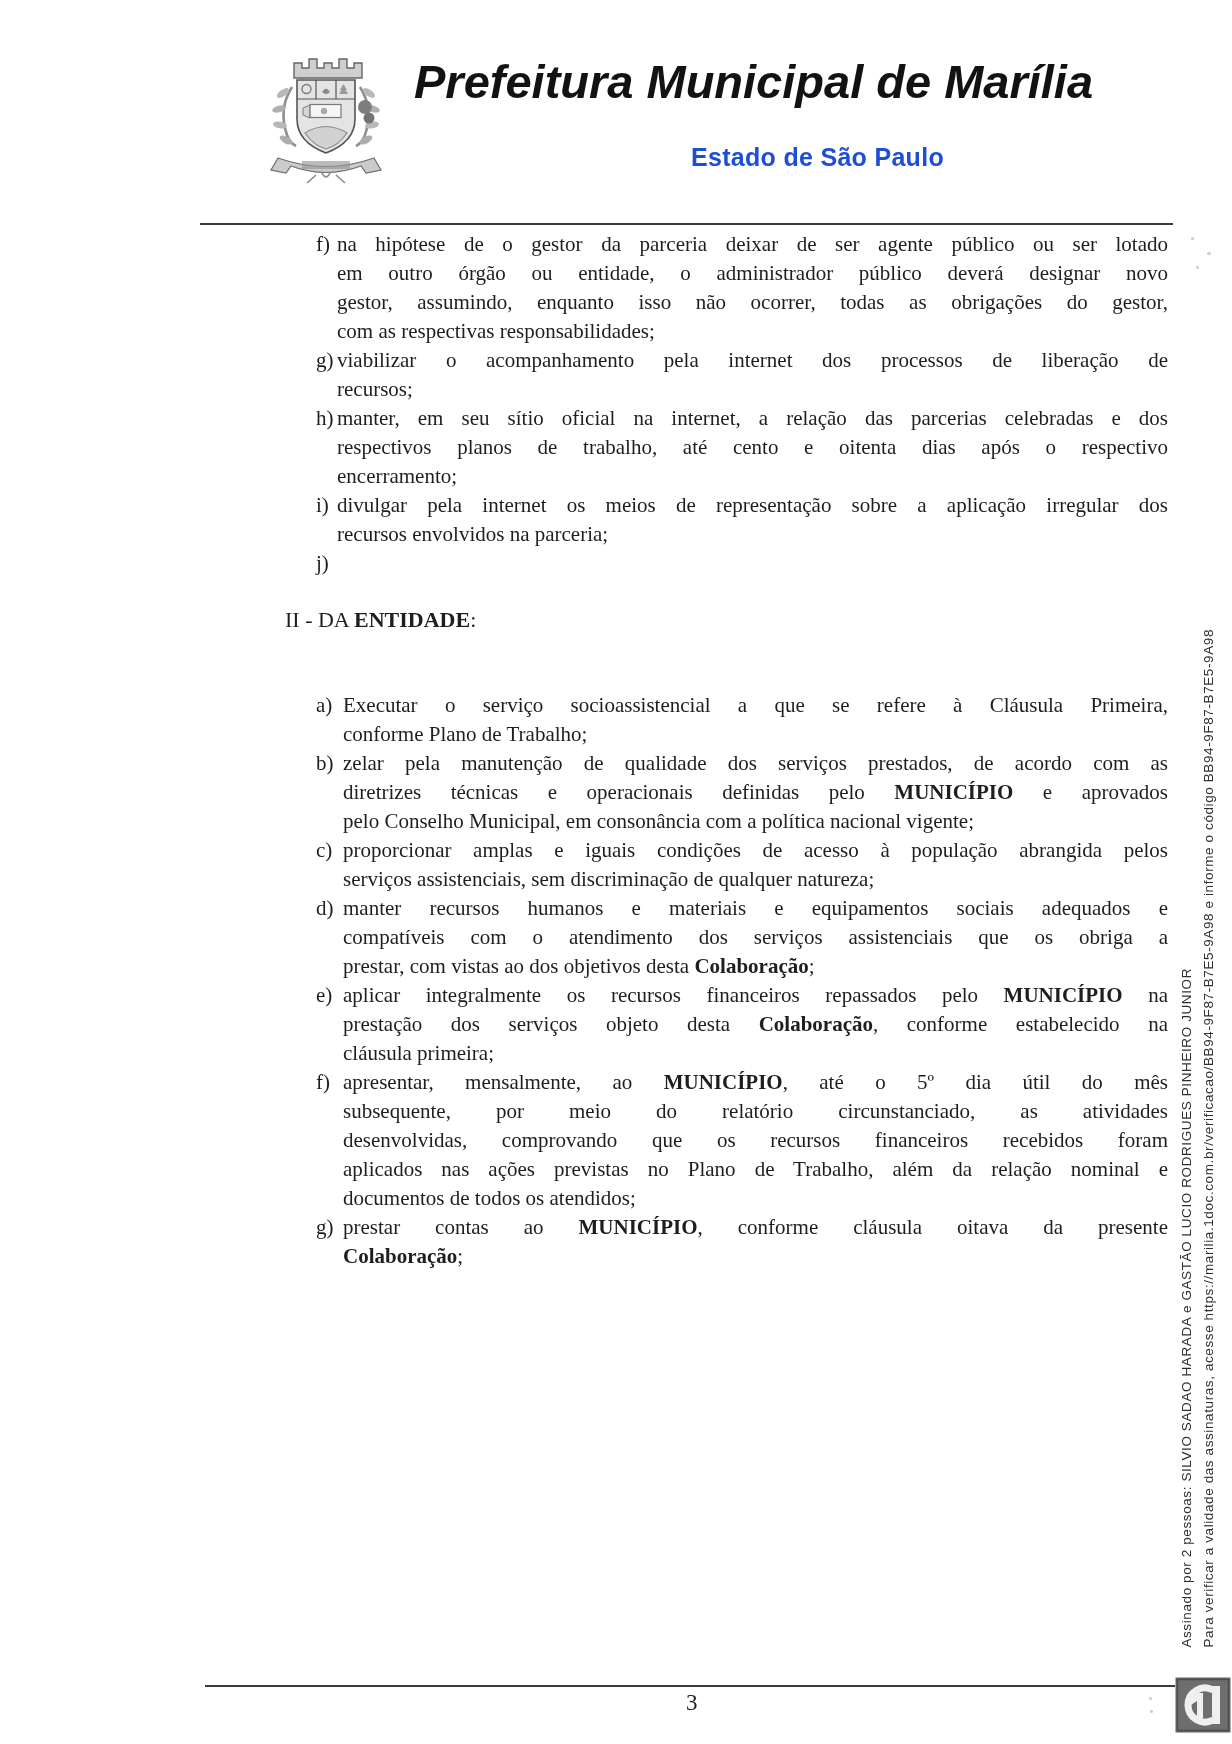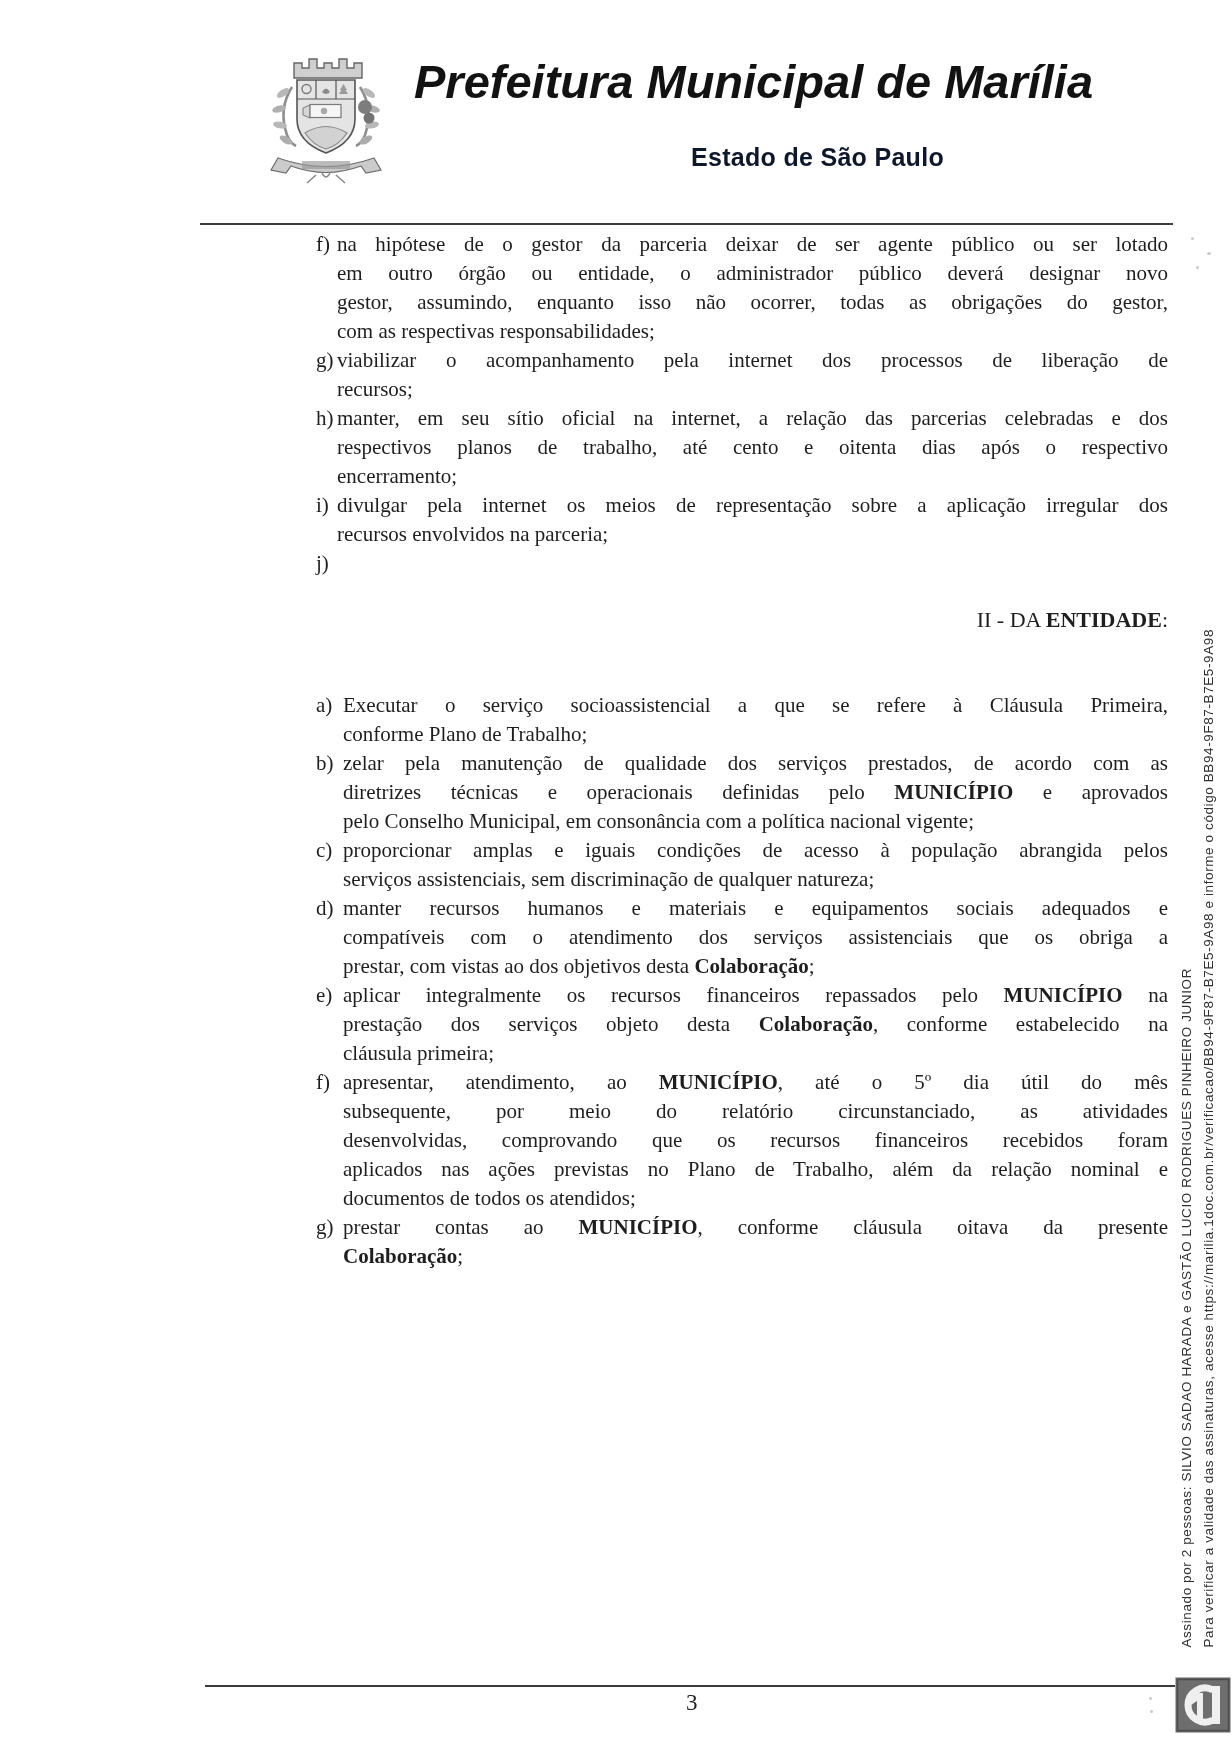--- a/index.html
+++ b/index.html
@@ -6,35 +6,35 @@
   .page{position:relative;width:1232px;height:1744px;background:#ffffff;overflow:hidden;
         font-family:"Liberation Serif",serif;color:#1e1e1e;}
 
   
   .crest{position:absolute;left:252px;top:46px;width:148px;height:142px;}
   .title{position:absolute;left:414px;top:54px;white-space:nowrap;
          font-family:Liberation Sans, sans-serif;font-style:italic;font-weight:bold;
          font-size:47px;color:#121212;}
   .subtitle{position:absolute;left:691px;top:143px;white-space:nowrap;
             font-family:"Liberation Sans",sans-serif;font-weight:bold;font-size:25px;
-            letter-spacing:.3px;color:#0f172a;}
+            letter-spacing:.3px;color:#1d4ed8;}
   .hline{position:absolute;left:200px;top:223px;width:973px;height:2px;background:#3c3c3c;}
 
   
   .content{position:absolute;left:316px;top:230px;width:852px;
            display:flex;flex-direction:column;row-gap:28px;
            font-size:21px;line-height:29px;}
   .item{position:relative;}
   .g1 .item{padding-left:21px;}
   .g2 .item{padding-left:27px;}
   .marker{position:absolute;left:0;top:0;line-height:29px;}
   .line{text-align:justify;}
   .line.j{text-align:justify;text-align-last:justify;}
   .line b,.heading b{font-weight:bold;}
-  .heading{margin:28px 0 29px -31px;font-size:22px;text-align:right;}
+  .heading{margin:28px 0 29px -31px;font-size:22px;}
 
   
   .vtext{position:absolute;writing-mode:vertical-rl;transform:rotate(180deg);
          font-family:"Liberation Sans",sans-serif;font-size:13.5px;letter-spacing:.6px;
          color:#2e2e2e;white-space:nowrap;}
   .vtext.inner{right:38px;bottom:96px;}
   .vtext.outer{right:16px;bottom:96px;}
 
   
   .fline{position:absolute;left:205px;top:1685px;width:970px;height:2px;background:#3a3a3a;}
@@ -146,21 +146,21 @@
           <div class="line"><span>prestar, com vistas ao dos objetivos desta </span><b>Colaboração</b><span>;</span></div>
         </div>
         <div class="item">
           <span class="marker">e)</span>
           <div class="line j"><span>aplicar integralmente os recursos financeiros repassados pelo </span><b>MUNICÍPIO</b><span> na</span></div>
           <div class="line j"><span>prestação dos serviços objeto desta </span><b>Colaboração</b><span>, conforme estabelecido na</span></div>
           <div class="line"><span>cláusula primeira;</span></div>
         </div>
         <div class="item">
           <span class="marker">f)</span>
-          <div class="line j"><span>apresentar, atendimento, ao </span><b>MUNICÍPIO</b><span>, até o 5º dia útil do mês</span></div>
+          <div class="line j"><span>apresentar, mensalmente, ao </span><b>MUNICÍPIO</b><span>, até o 5º dia útil do mês</span></div>
           <div class="line j"><span>subsequente, por meio do relatório circunstanciado, as atividades</span></div>
           <div class="line j"><span>desenvolvidas, comprovando que os recursos financeiros recebidos foram</span></div>
           <div class="line j"><span>aplicados nas ações previstas no Plano de Trabalho, além da relação nominal e</span></div>
           <div class="line"><span>documentos de todos os atendidos;</span></div>
         </div>
         <div class="item">
           <span class="marker">g)</span>
           <div class="line j"><span>prestar contas ao </span><b>MUNICÍPIO</b><span>, conforme cláusula oitava da presente</span></div>
           <div class="line"><b>Colaboração</b><span>;</span></div>
         </div>

